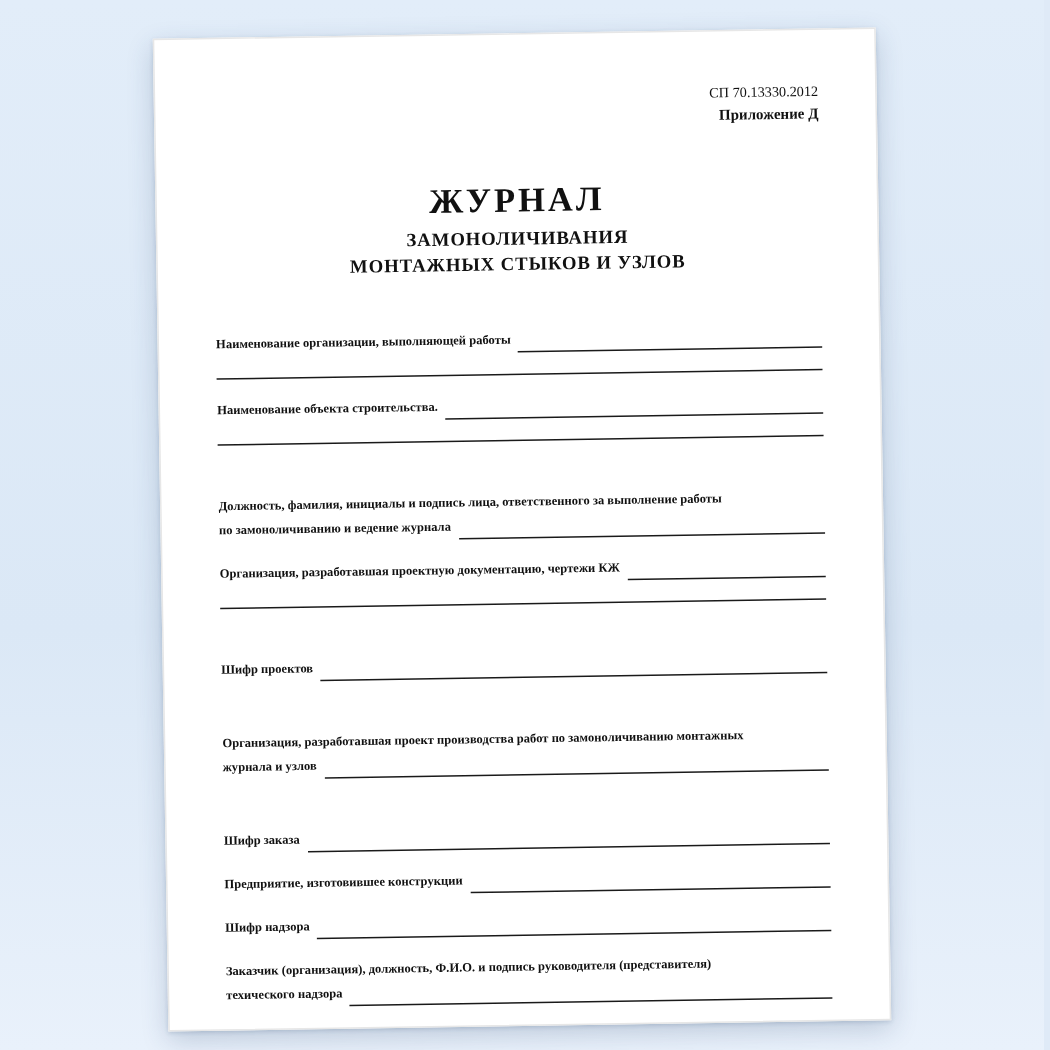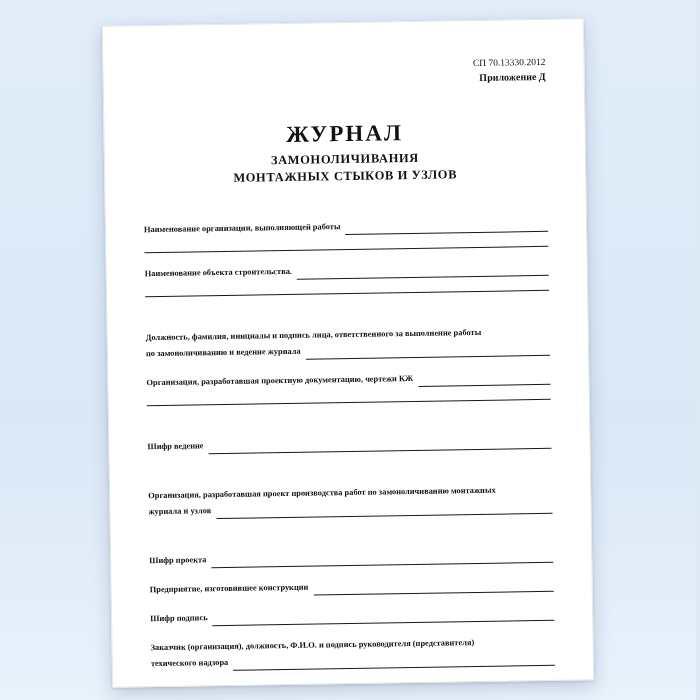--- a/index.html
+++ b/index.html
@@ -161,54 +161,54 @@
           <span class="lbl">Организация, разработавшая проектную документацию, чертежи КЖ</span>
           <span class="rule"></span>
         </div>
         <div class="rule-line"></div>
       </div>
 
       <div class="spacer-lg"></div>
 
       <div class="field">
         <div class="row">
-          <span class="lbl">Шифр ведение</span>
+          <span class="lbl">Шифр проектов</span>
           <span class="rule"></span>
         </div>
       </div>
 
       <div class="spacer-lg"></div>
 
       <div class="field two-line">
         <div class="txt">Организация, разработавшая проект производства работ по замоноличиванию монтажных</div>
         <div class="row">
           <span class="lbl">журнала и узлов</span>
           <span class="rule"></span>
         </div>
       </div>
 
       <div class="spacer-lg"></div>
 
       <div class="field">
         <div class="row">
-          <span class="lbl">Шифр проекта</span>
+          <span class="lbl">Шифр заказа</span>
           <span class="rule"></span>
         </div>
       </div>
 
       <div class="field">
         <div class="row">
           <span class="lbl">Предприятие, изготовившее конструкции</span>
           <span class="rule"></span>
         </div>
       </div>
 
       <div class="field">
         <div class="row">
-          <span class="lbl">Шифр подпись</span>
+          <span class="lbl">Шифр надзора</span>
           <span class="rule"></span>
         </div>
       </div>
 
       <div class="field two-line">
         <div class="txt">Заказчик (организация), должность, Ф.И.О. и подпись руководителя (представителя)</div>
         <div class="row">
           <span class="lbl">техического надзора</span>
           <span class="rule"></span>
         </div>

